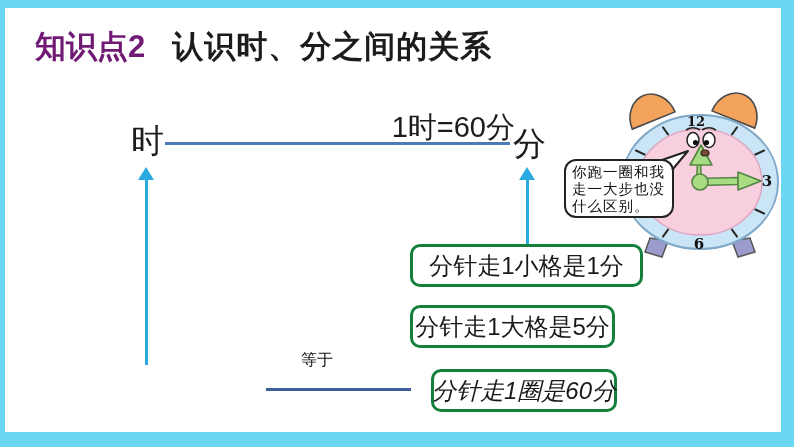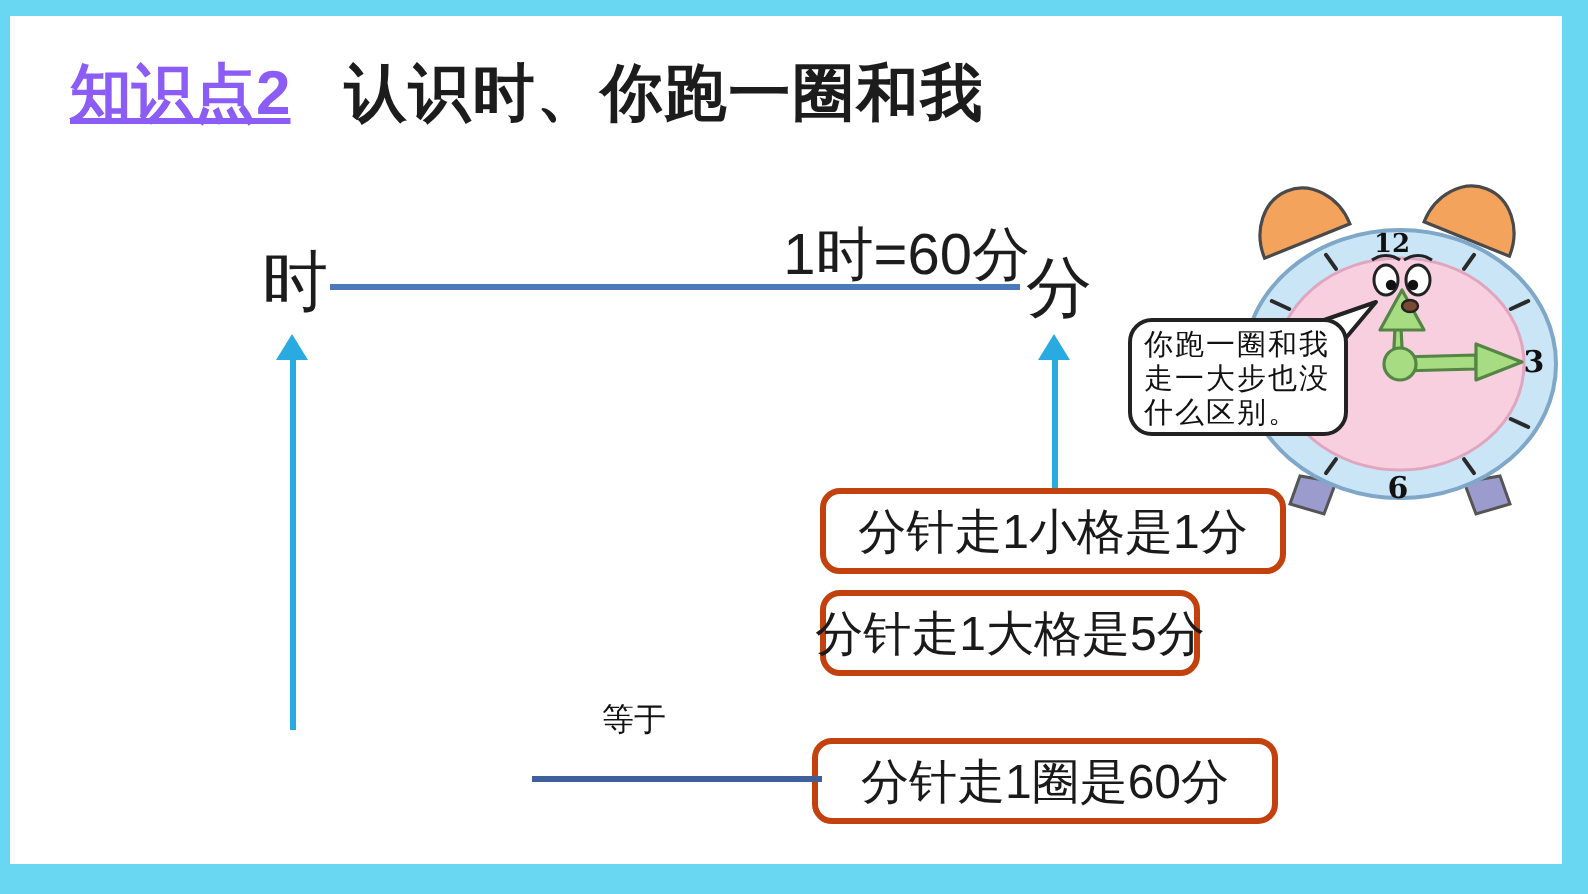--- a/index.html
+++ b/index.html
@@ -14,21 +14,21 @@
     overflow:hidden;
     font-family:"Liberation Sans", sans-serif;
   }
   .abs{position:absolute;}
   .title-row{
     left:30px;top:22px;
     display:flex;align-items:baseline;gap:27px;
     font-size:31px;font-weight:bold;line-height:1.1;
     white-space:nowrap;
   }
-  .title-badge{color:#8b5cf6;text-decoration:underline;}
+  .title-badge{color:#701a75;}
   .title-text{color:#1c1c1c;letter-spacing:1px;}
   .unit-label{
     font-size:33px;color:#1c1c1c;line-height:1;white-space:nowrap;
   }
   .equation{
     left:160px;top:100px;width:350px;
     text-align:right;
     font-size:29px;color:#1c1c1c;white-space:nowrap;
   }
   .relation-line{
@@ -43,60 +43,60 @@
     width:3px;background:#29abe2;
   }
   .arrow-head{
     width:0;height:0;
     border-left:8px solid transparent;
     border-right:8px solid transparent;
     border-bottom:13px solid #29abe2;
   }
   .note-box{
     box-sizing:border-box;
-    border:3px solid #c2410c;
+    border:3px solid #15803d;
     border-radius:10px;
     background:#ffffff;
     display:flex;align-items:center;justify-content:center;
     font-size:24px;color:#1a1a1a;white-space:nowrap;
   }
   .equals-label{
     left:296px;top:342px;
     font-size:16px;color:#111;white-space:nowrap;
   }
   .clock-svg{left:550px;top:75px;}
   svg text.cjk{font-family:"DejaVu Serif", serif;}
 </style>
 </head>
 <body>
 
 <div class="slide">
 
   <div class="abs title-row">
     <span class="title-badge">知识点2</span>
-    <span class="title-text">认识时、你跑一圈和我</span>
+    <span class="title-text">认识时、分之间的关系</span>
   </div>
 
   <div class="abs unit-label" style="left:126px;top:116px;">时</div>
   <div class="abs unit-label" style="left:508px;top:119px;">分</div>
   <div class="abs equation">1时=60分</div>
   <div class="abs relation-line"></div>
 
   <div class="abs arrow-line" style="left:140px;top:171px;height:186px;"></div>
   <div class="abs arrow-head" style="left:133px;top:159px;"></div>
   <div class="abs arrow-line" style="left:521px;top:171px;height:66px;"></div>
   <div class="abs arrow-head" style="left:514px;top:159px;"></div>
 
   <div class="abs note-box" style="left:405px;top:236px;width:233px;height:43px;">
     <span>分针走1小格是1分</span>
   </div>
-  <div class="abs note-box" style="left:405px;top:287px;width:190px;height:43px;">
+  <div class="abs note-box" style="left:405px;top:297px;width:205px;height:43px;">
     <span>分针走1大格是5分</span>
   </div>
-  <div class="abs note-box" style="left:401px;top:361px;width:233px;height:43px;">
+  <div class="abs note-box" style="left:426px;top:361px;width:186px;height:43px;font-style:italic;">
     <span>分针走1圈是60分</span>
   </div>
 
   <div class="abs equals-label">等于</div>
   <div class="abs connector-line"></div>
 
   <svg class="abs clock-svg" width="240" height="180" viewBox="0 0 240 180">
 
     <polygon points="95,155 113,158 107,174 90,169" fill="#9b9bce" stroke="#555" stroke-width="1.5"></polygon>
     <polygon points="195,155 177,158 183,174 200,169" fill="#9b9bce" stroke="#555" stroke-width="1.5"></polygon>

